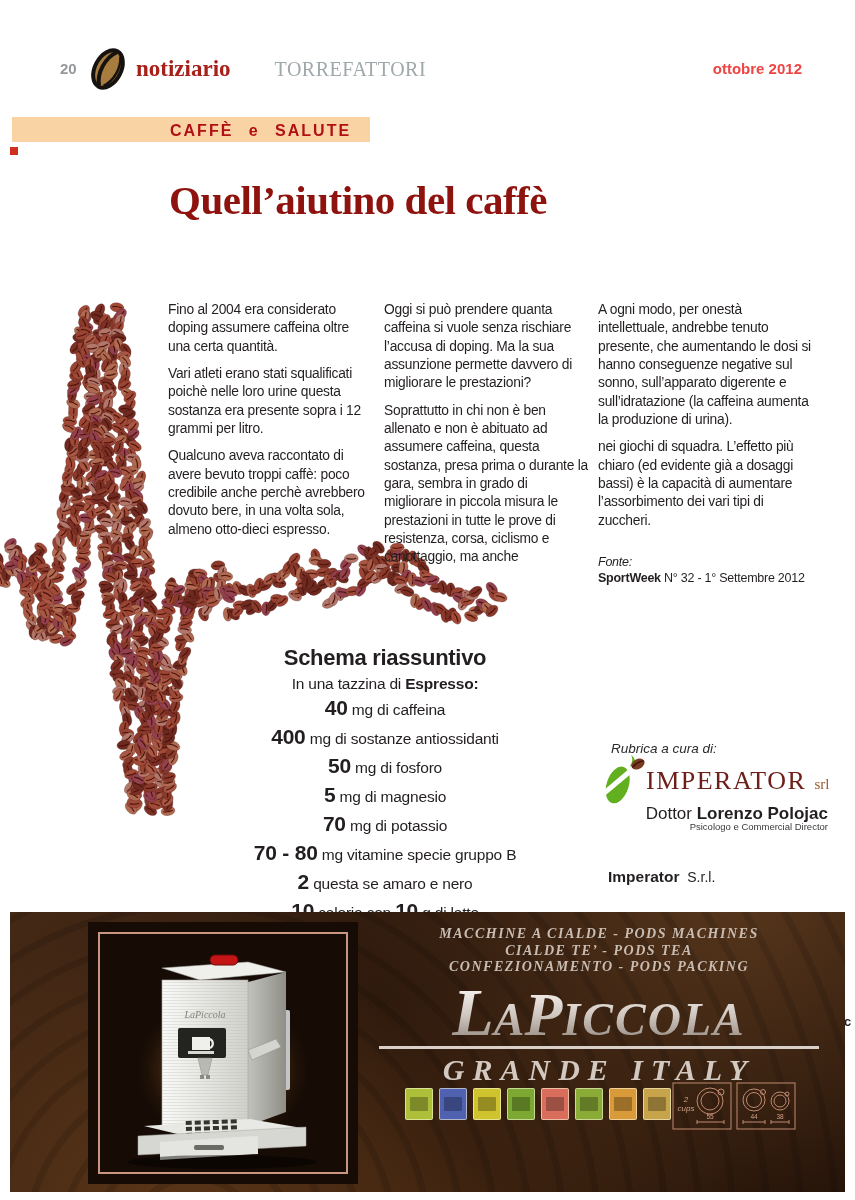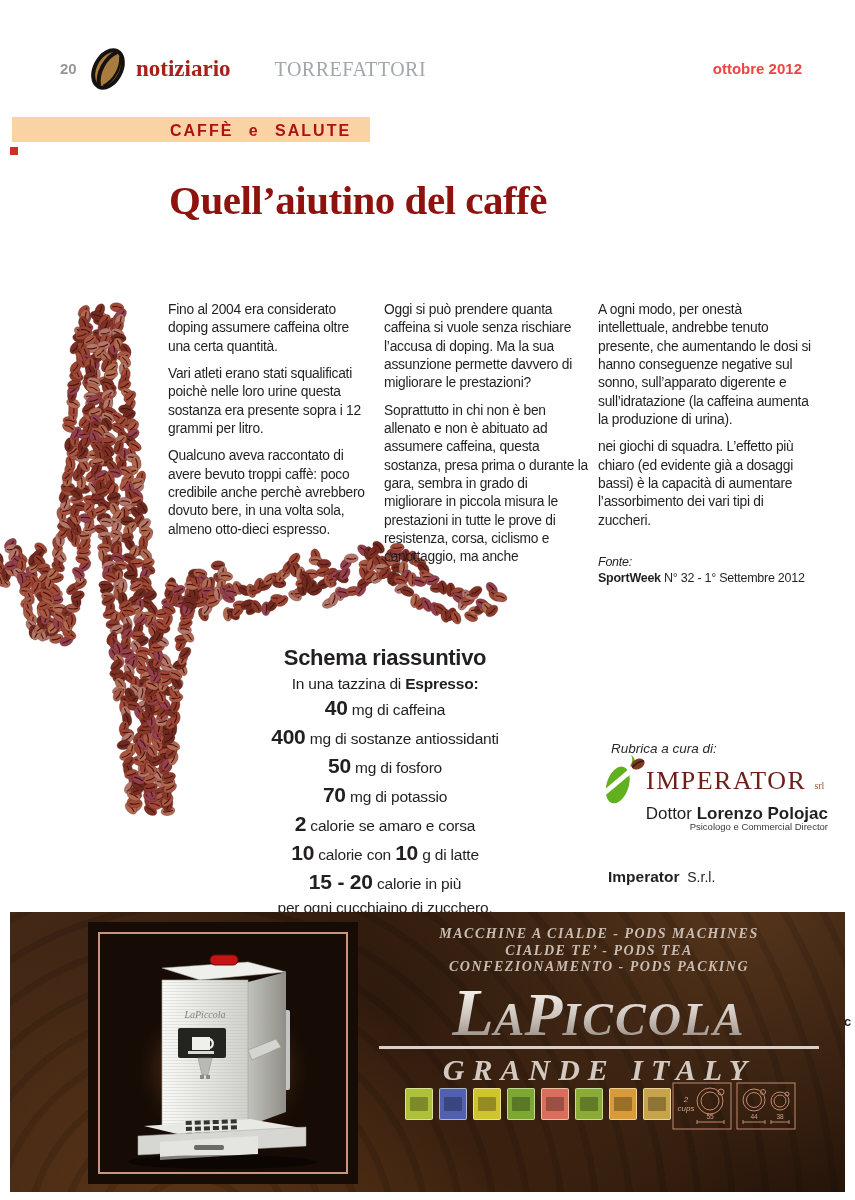--- a/index.html
+++ b/index.html
@@ -36,21 +36,21 @@
   .schema-title{font-size:22px;font-weight:bold;letter-spacing:-.3px;margin-bottom:2px;}
   .schema-line{font-size:15.5px;letter-spacing:-.2px;line-height:1.38;}
   .schema-line .n{font-size:21px;font-weight:bold;}
   .schema-line .b{font-weight:bold;}
   
   .rubrica-heading{position:absolute;left:611px;top:741px;font-style:italic;font-size:13.5px;color:#2a2a2a;}
   .imp-logo{position:absolute;left:596px;top:756px;width:236px;height:50px;}
   .imp-bean{position:absolute;left:0;top:-4px;width:52px;height:56px;}
   .imp-word{position:absolute;left:50px;top:10px;font-family:"Liberation Serif",serif;font-size:26px;
             color:#6d2019;letter-spacing:1.5px;}
-  .imp-srl{font-size:10px;color:#9b5c33;letter-spacing:0;}
+  .imp-srl{font-size:15px;color:#9b5c33;letter-spacing:0;}
   .imp-person{position:absolute;left:600px;top:804px;width:228px;text-align:right;font-size:17px;}
   .imp-person .b{font-weight:bold;}
   .imp-role{position:absolute;left:600px;top:821px;width:228px;text-align:right;font-size:9.5px;color:#3a3a3a;}
   .imp-contact{position:absolute;left:608px;top:836px;font-size:13.5px;line-height:1.18;white-space:pre-wrap;}
   .imp-contact .company{font-size:15.5px;font-weight:bold;}
   .imp-contact .company .thin{font-weight:normal;font-size:14px;}
   .imp-contact .site{font-weight:bold;}
   
   .ad{position:absolute;left:10px;top:912px;width:835px;height:280px;overflow:hidden;
       background:
@@ -3277,22 +3277,24 @@
       </div>
     </div>
 
   <div class="schema">
     <div class="schema-title">Schema riassuntivo</div>
     <div id="schema-lines">
         <div class="schema-line"><span>In una tazzina di </span><span class="b">Espresso:</span></div>
         <div class="schema-line"><span class="n">40</span><span> mg di caffeina</span></div>
         <div class="schema-line"><span class="n">400</span><span> mg di sostanze antiossidanti</span></div>
         <div class="schema-line"><span class="n">50</span><span> mg di fosforo</span></div>
+        <div class="schema-line"><span class="n">5</span><span> mg di magnesio</span></div>
         <div class="schema-line"><span class="n">70</span><span> mg di potassio</span></div>
-        <div class="schema-line"><span class="n">2</span><span> calorie se amaro e corsa</span></div>
+        <div class="schema-line"><span class="n">70 - 80</span><span> mg vitamine specie gruppo B</span></div>
+        <div class="schema-line"><span class="n">2</span><span> questa se amaro e nero</span></div>
         <div class="schema-line"><span class="n">10</span><span> calorie con </span><span class="n">10</span><span> g di latte</span></div>
         <div class="schema-line"><span class="n">15 - 20</span><span> calorie in più</span></div>
         <div class="schema-line"><span>per ogni cucchiaino di zucchero.</span></div>
       </div>
   </div>
 
   <div class="rubrica-heading">Rubrica a cura di:</div>
   <div class="imp-logo">
     <svg class="imp-bean" viewBox="0 0 52 56">
       <g transform="rotate(18 22 32)">

